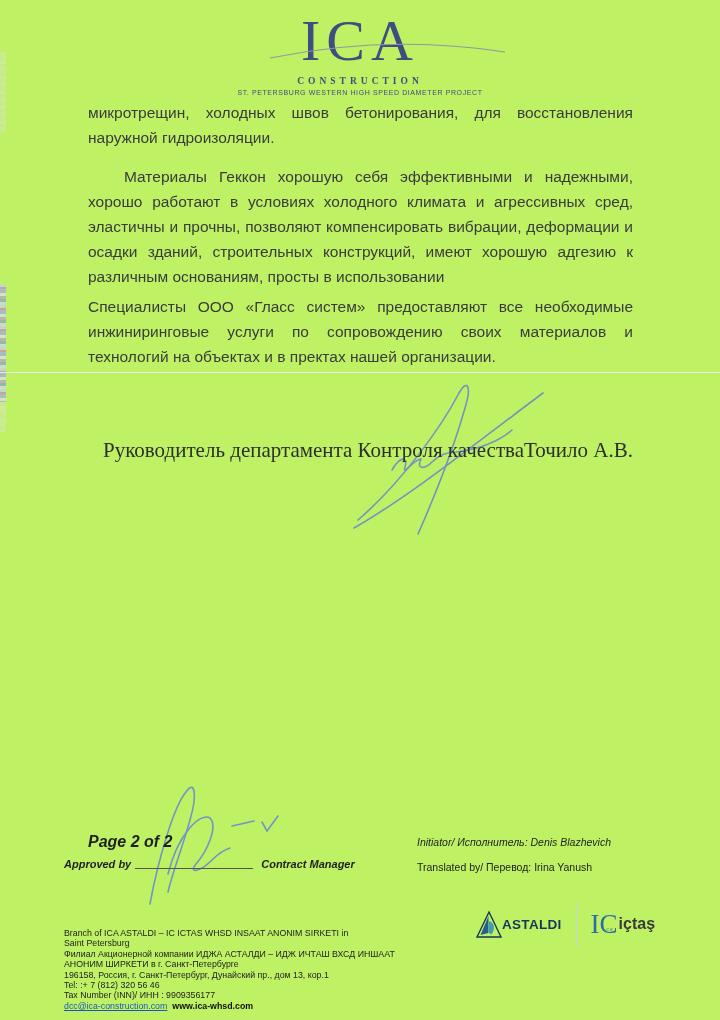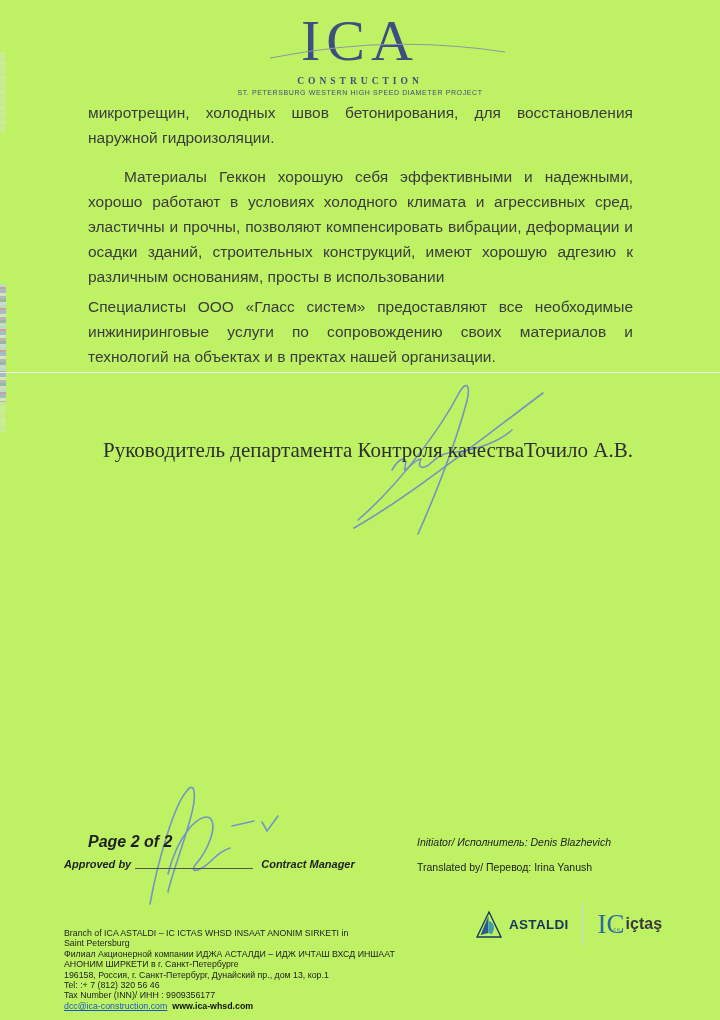--- a/index.html
+++ b/index.html
@@ -52,21 +52,21 @@
     margin:0 8px 1px 4px;height:10px;}
   .initiator{position:absolute;left:417px;top:836px;font-style:italic;font-size:10.5px;color:#222;}
   .translated{position:absolute;left:417px;top:861px;font-size:10.5px;color:#222;}
 
   .address{position:absolute;left:64px;top:884px;font-size:8.8px;line-height:10.4px;color:#222;margin-top:44px;}
   .contact-row{display:flex;align-items:baseline;}
   a.email{color:#1a56c4;text-decoration:underline;cursor:pointer;}
   .site{font-weight:bold;margin-left:5px;color:#111;}
 
   .partners{position:absolute;left:476px;top:902px;display:flex;align-items:center;}
-  .astaldi{display:flex;align-items:center;gap:7px;}
+  .astaldi{display:flex;align-items:center;}
   .astaldi-name{font-weight:bold;font-size:13.5px;color:#17365d;letter-spacing:.3px;}
   .divider{width:1px;height:44px;background:#ccd4dd;margin:0 14px;}
   .ictas{display:flex;align-items:center;}
   .ic{position:relative;font-family:"Liberation Serif",serif;font-size:27px;line-height:27px;color:#2d6ca3;}
   .ic-sub{position:absolute;left:58%;bottom:-5px;font-size:6px;letter-spacing:1px;color:#2d6ca3;}
   .ictas-rest{font-size:16px;font-weight:bold;color:#3a3a3a;margin-left:1px;}
 </style>
 </head>
 <body>
 

